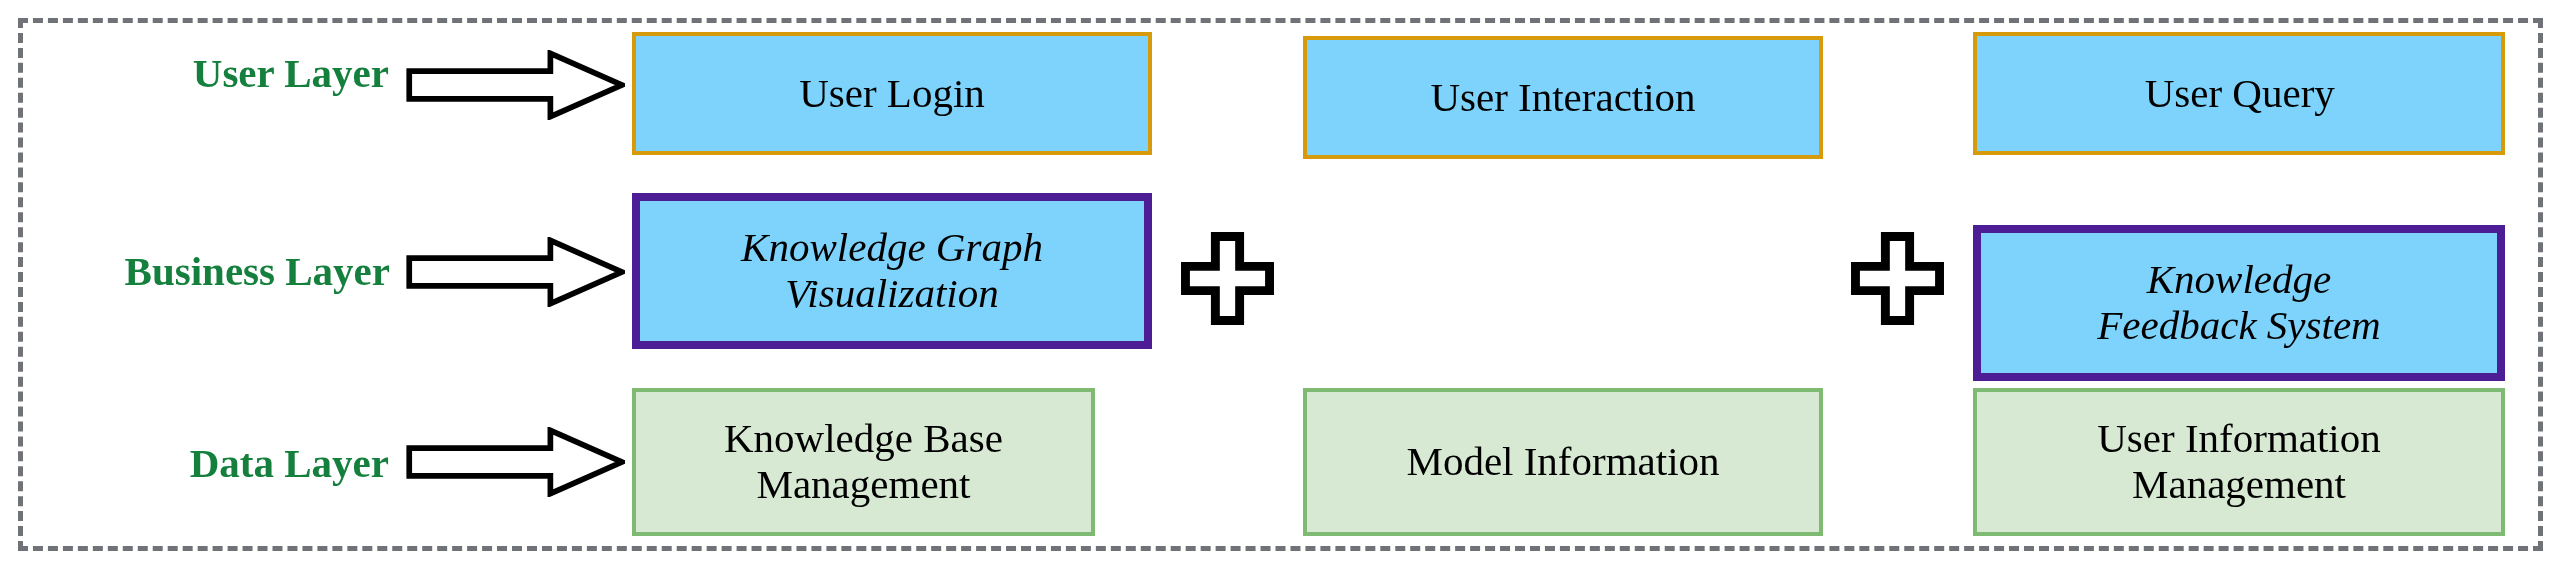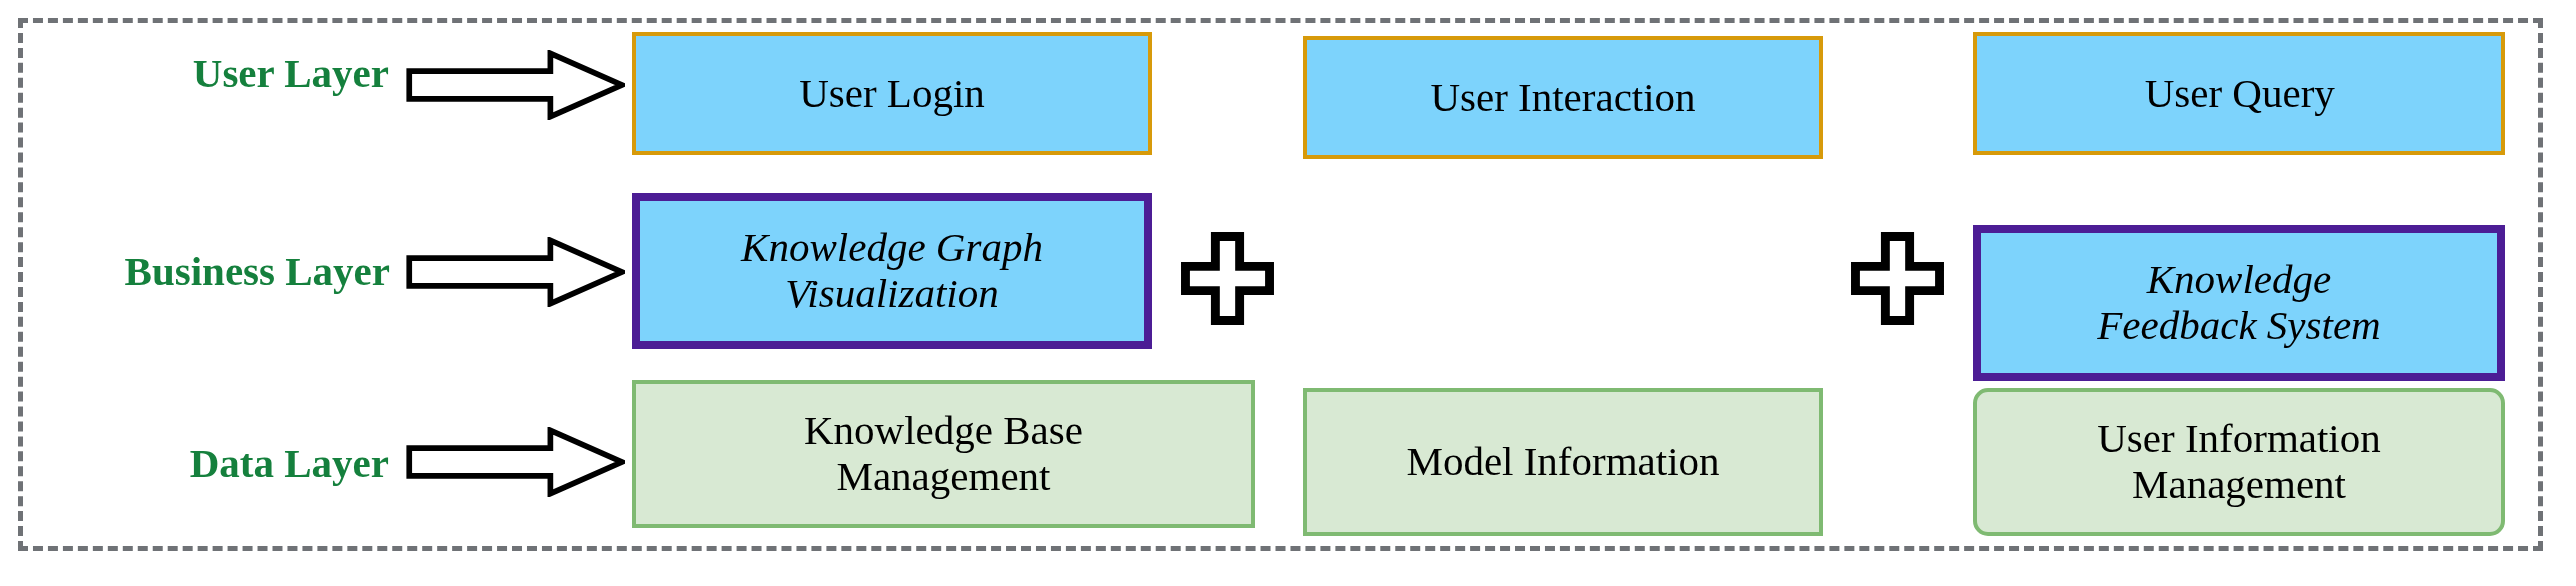--- a/index.html
+++ b/index.html
@@ -111,28 +111,28 @@
   </div>
 
   <div class="row-label" style="left:32px;top:410px;width:357px;height:106px;">Data Layer</div>
 
   <div class="arrow-wrap" style="left:406px;top:427px;width:219px;height:70px;">
     <svg width="219" height="70" viewBox="0 0 270 86">
       <polygon points="4,26 178,26 178,4 266,43 178,82 178,60 4,60" fill="#ffffff" stroke="#000000" stroke-width="7" stroke-linejoin="miter"></polygon>
     </svg>
   </div>
 
-  <div class="node green" style="left:632px;top:380px;width:623px;height:148px;">
+  <div class="node green" style="left:632px;top:388px;width:463px;height:148px;">
     <span class="node-text">Knowledge Base
 Management</span>
   </div>
 
   <div class="node green" style="left:1303px;top:388px;width:520px;height:148px;">
     <span class="node-text">Model Information</span>
   </div>
 
-  <div class="node green" style="left:1973px;top:388px;width:532px;height:148px;border-radius:15px;">
+  <div class="node green" style="left:1973px;top:388px;width:532px;height:148px;">
     <span class="node-text">User Information
 Management</span>
   </div>
 
 </div>
 
 
 </body></html>

